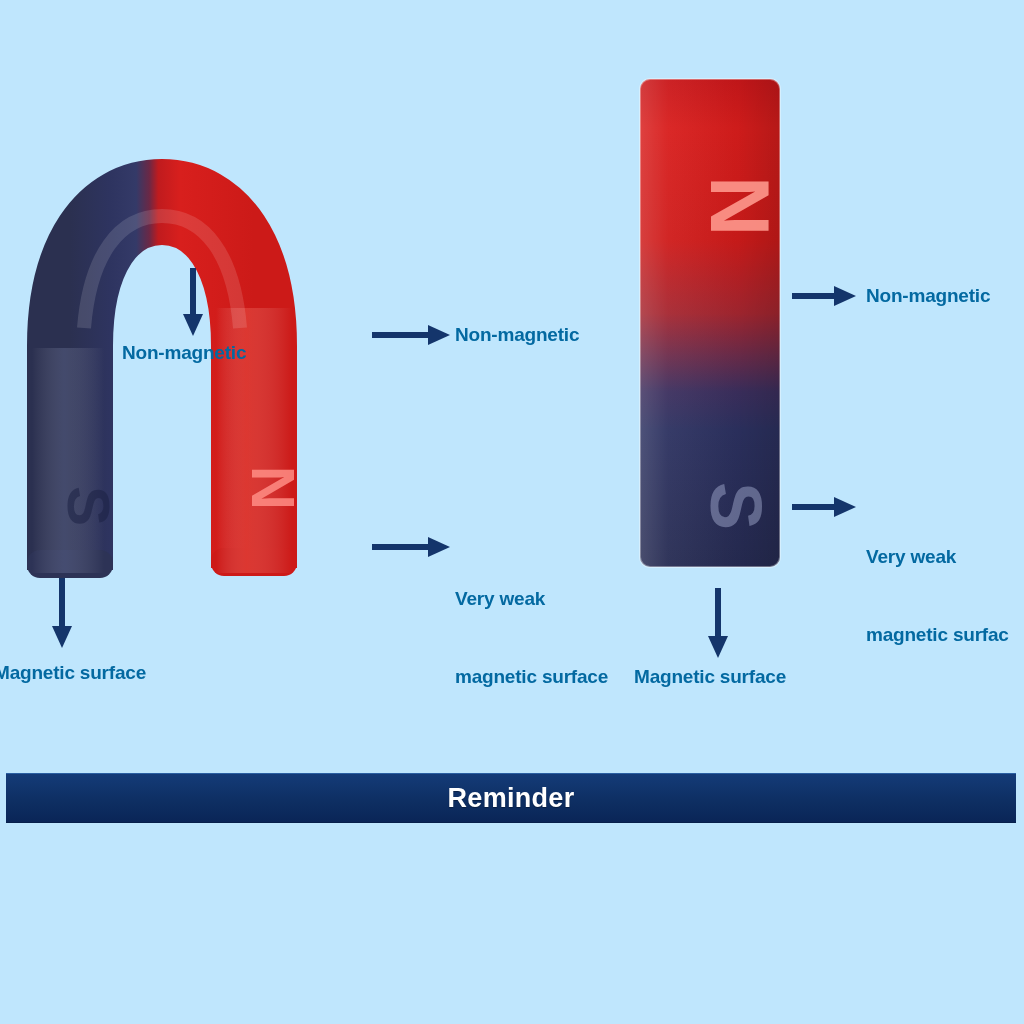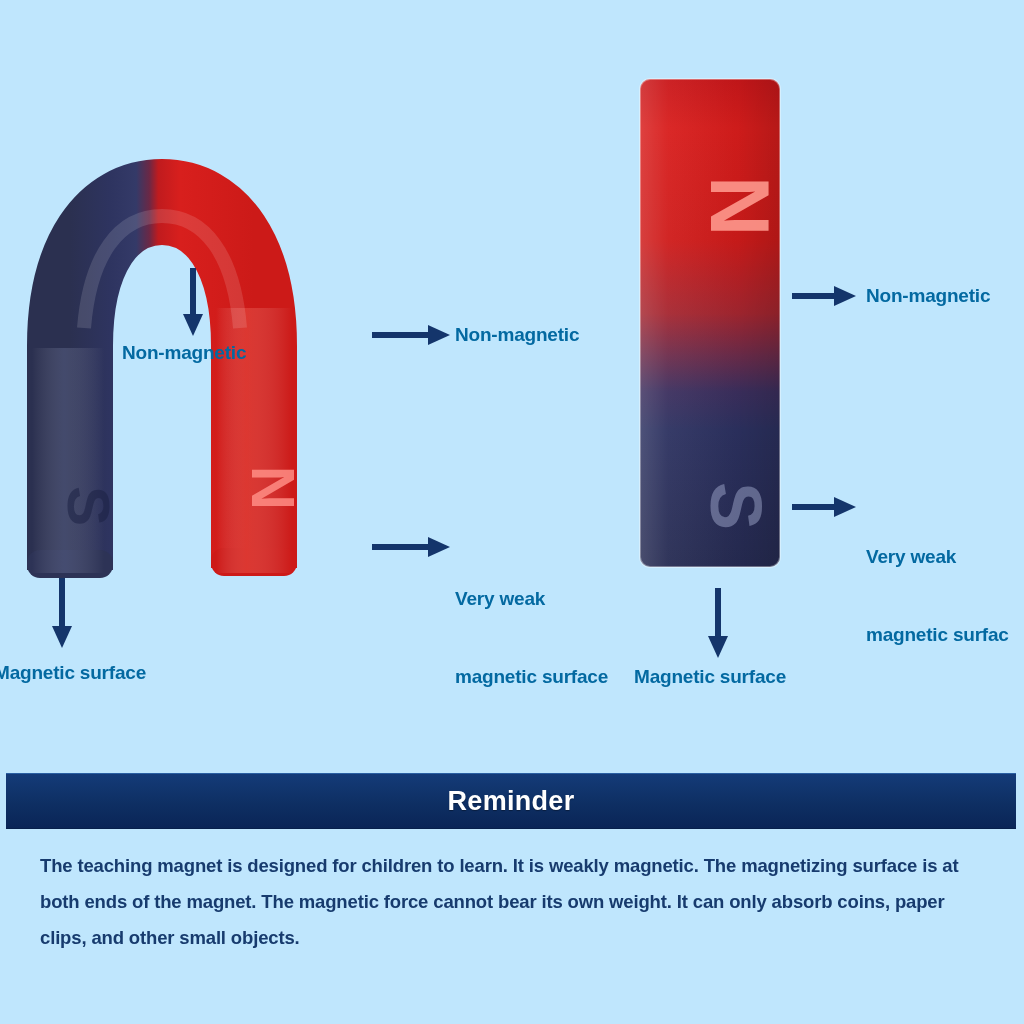--- a/index.html
+++ b/index.html
@@ -60,21 +60,21 @@
   
   .arrow { position: absolute; }
   .arrow svg { display: block; }
 
   
   #reminder-banner {
     position: absolute;
     left: 6px;
     top: 773px;
     width: 1010px;
-    height: 56px;
+    height: 50px;
     background: linear-gradient(180deg, #143b78 0%, #0e2f63 55%, #0a2557 100%);
     border-top: 1px solid #2a5fa3;
     border-bottom: 1px solid #07204b;
     display: flex;
     align-items: center;
     justify-content: center;
     box-sizing: border-box;
   }
   #reminder-title {
     color: #ffffff;
@@ -255,15 +255,14 @@
     </div>
 
     <div class="lbl" style="left:634px; top:664px;">Magnetic surface</div>
 
   </div>
 
   <div id="reminder-banner">
     <span id="reminder-title">Reminder</span>
   </div>
 
-  <div id="reminder-body">The teaching magnet is designed for children to learn. It is weakly magnetic. The magnetizing surface is at both ends of the magnet. The magnetic force cannot bear its own weight. It can only absorb coins, paper clips, and other small objects.</div>
 
 </div>
 
 </body></html>

